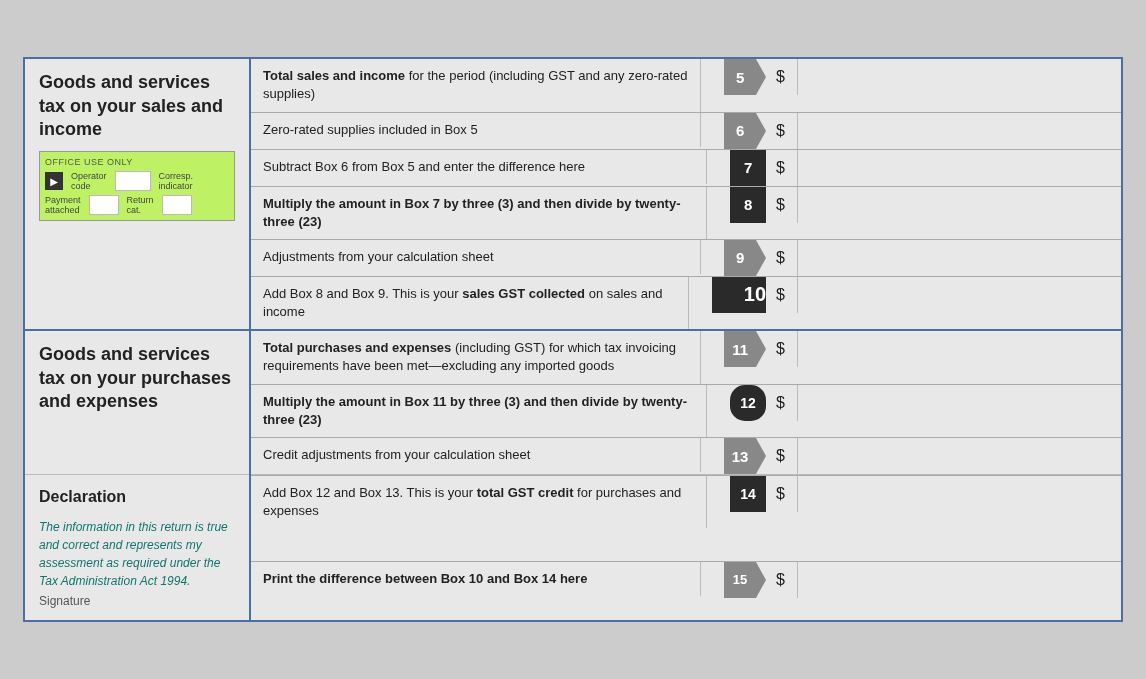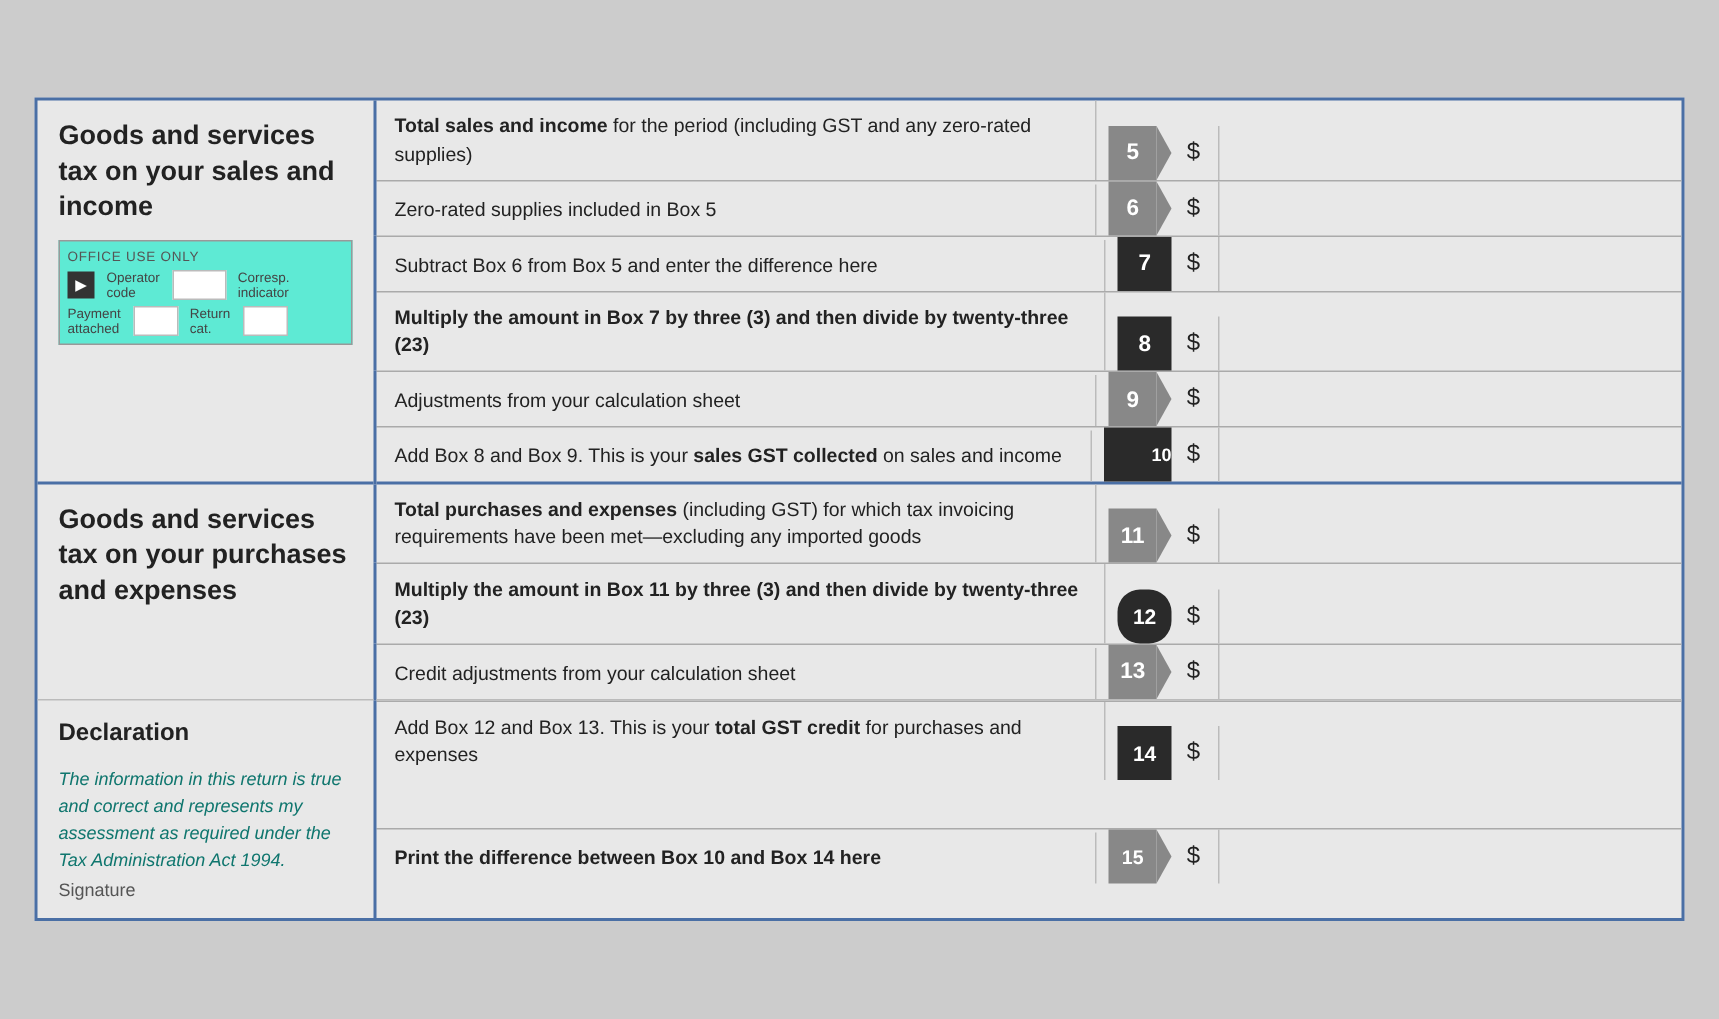--- a/index.html
+++ b/index.html
@@ -34,21 +34,21 @@
       font-size: 18px;
       font-weight: bold;
       line-height: 1.3;
       color: #222;
       margin-bottom: 10px;
     }
     .office-box {
       border: 1px solid #999;
       padding: 5px;
       font-size: 10px;
-      background: #5eead4;
+      background: #bef264;
       margin-top: 8px;
     }
     .office-box .office-title {
       font-size: 9px;
       letter-spacing: 0.5px;
       color: #555;
       margin-bottom: 4px;
     }
     .office-item {
       display: flex;
@@ -70,22 +70,23 @@
     }
     .office-field {
       font-size: 9px;
       color: #444;
     }
     .row-divider {
       border-top: 1px solid #aaa;
     }
     .form-row {
       display: flex;
-      align-items: flex-end;
+      align-items: flex-start;
       border-bottom: 1px solid #bbb;
+      gap: 15px;
     }
     .form-row:last-child {
       border-bottom: none;
     }
     .row-desc {
       flex: 1;
       padding: 8px 12px;
       color: #222;
       line-height: 1.4;
       font-size: 13px;
@@ -309,21 +310,21 @@
             <div class="input-cell"></div>
           </div>
         </div>
       </td>
     </tr>
     <tr>
       <td class="right-section">
         <div class="form-row row-divider">
           <div class="row-desc">Add Box 8 and Box 9. This is your <b>sales GST collected</b> on sales and income</div>
           <div class="box-area">
-            <div class="box-dark box-number" style="font-size:12px;padding-left:32px;">10</div>
+            <div class="box-dark box-number" style="font-size:20px;padding-left:32px;">10</div>
             <span class="dollar-sign">$</span>
           </div>
           <div class="input-cells">
             <div class="input-cell"></div>
             <div class="input-cell"></div>
             <div class="input-cell"></div>
             <div class="input-cell"></div>
             <div class="input-cell"></div>
             <div class="input-cell"></div>
             <div class="input-cell"></div>

